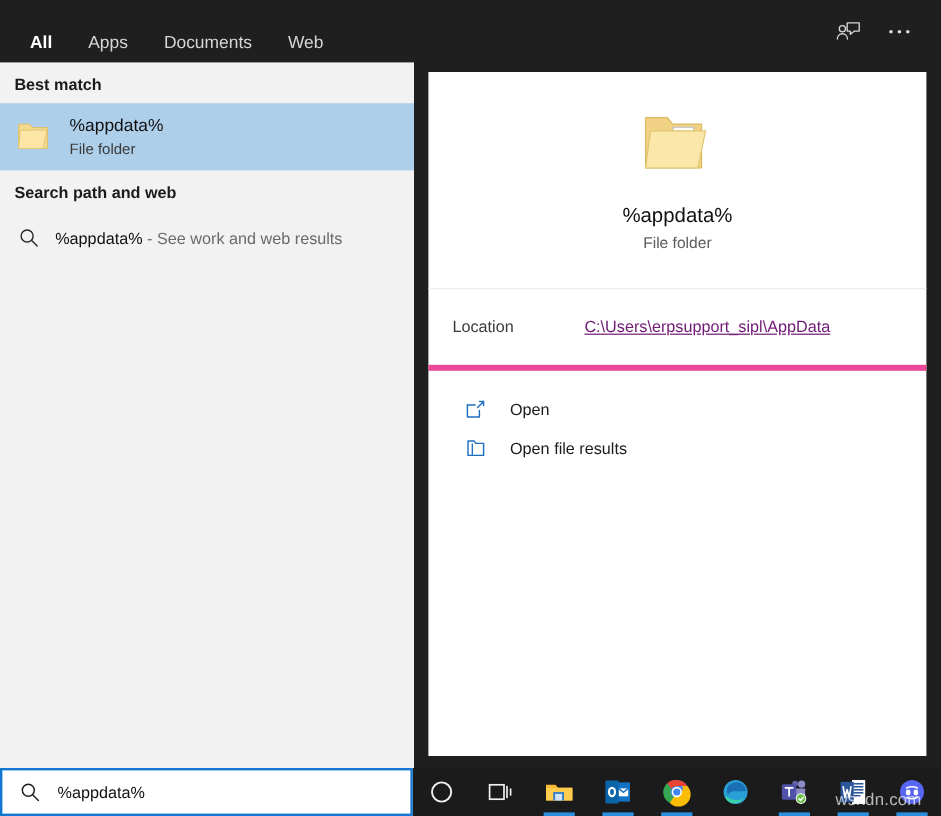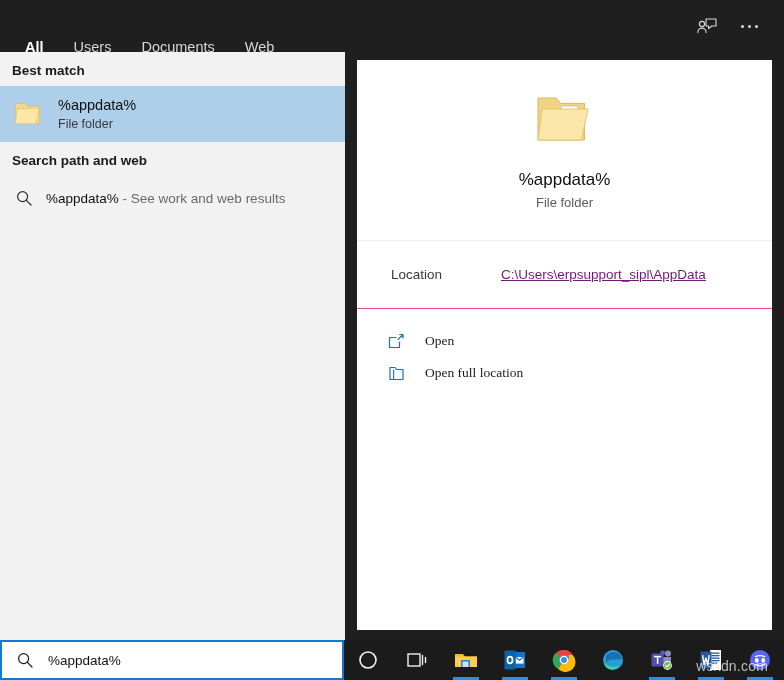--- a/index.html
+++ b/index.html
@@ -35,21 +35,21 @@
     display: flex;
     align-items: flex-start;
     height: 52px;
     padding-left: 10px;
   }
   .tab {
     position: relative;
     height: 61px;
     display: flex;
     align-items: center;
-    padding: 16px 15px;
+    padding: 5px 15px;
     color: #d6d6d6;
     font-size: 14.5px;
     cursor: default;
     white-space: nowrap;
   }
   .tab.active {
     color: #ffffff;
     font-weight: bold;
   }
   .tab.active .tab-underline {
@@ -213,40 +213,39 @@
   .hero-sub {
     font-size: 13px;
     color: #5c5c5c;
     margin-top: 4px;
   }
 
   .location-sect {
     height: 68px;
     display: flex;
     align-items: center;
-    border-bottom: 1px solid #ec4899;
-    padding-left: 34px;
+    border-bottom: 5px solid #ec4899;
+    padding-left: 20px;
     box-sizing: border-box;
   }
   .loc-label {
     font-size: 13.5px;
     color: #3a3a3a;
     width: 110px;
     flex: 0 0 110px;
   }
   .loc-value {
     font-size: 13.5px;
     color: #701a75;
     text-decoration: underline;
     cursor: pointer;
   }
 
   .actions {
     padding-top: 16px;
-    font-family: Liberation Serif, serif;
   }
   .action-row {
     display: flex;
     align-items: center;
     height: 32px;
     padding-left: 28px;
   }
   .action-icon {
     width: 22px;
     flex: 0 0 22px;
@@ -335,21 +334,21 @@
 
   <div class="topbar">
     <div class="tabs">
 
       <div class="tab active">
         <span>All</span>
         <span class="tab-underline"></span>
       </div>
 
       <div class="tab">
-        <span>Users</span>
+        <span>Apps</span>
       </div>
 
       <div class="tab">
         <span>Documents</span>
       </div>
 
       <div class="tab">
         <span>Web</span>
       </div>
 
@@ -454,21 +453,21 @@
         <div class="action-label">Open</div>
       </div>
 
       <div class="action-row">
         <div class="action-icon">
           <svg width="17" height="17" viewBox="0 0 17 17" fill="none">
             <path d="M2 2.5h5l1.6 2h6.4v10H2z" stroke="#1e6fc4" stroke-width="1.2" stroke-linejoin="round"></path>
             <path d="M5.6 4.5v10" stroke="#1e6fc4" stroke-width="1.1"></path>
           </svg>
         </div>
-        <div class="action-label">Open full location</div>
+        <div class="action-label">Open file results</div>
       </div>
 
 
     </div>
   </div>
 
   <div class="taskbar">
 
     <div class="searchbox">
       <div class="sb-icon">

